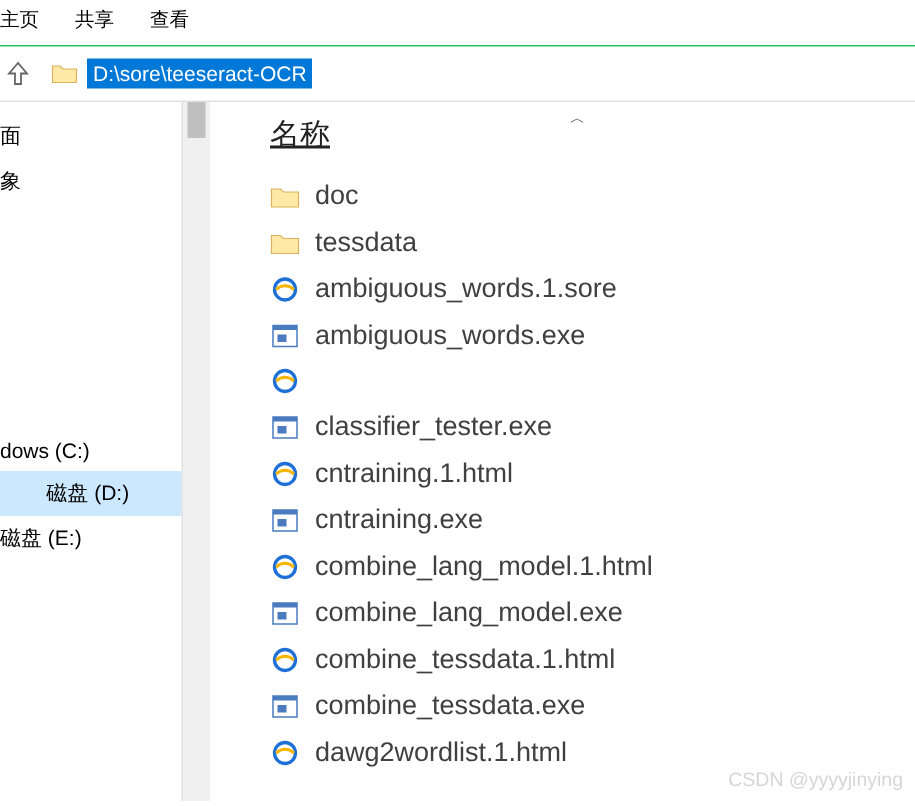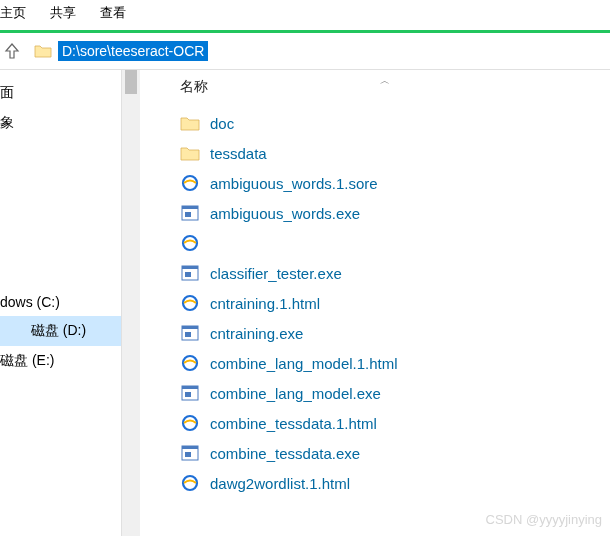--- a/index.html
+++ b/index.html
@@ -1,44 +1,44 @@
 <!DOCTYPE html>
 <html><head>
   <meta charset="utf-8">
   <style>
     * { margin: 0; padding: 0; box-sizing: border-box; }
     body { font-family: "Microsoft YaHei", "Segoe UI", sans-serif; font-size: 13px; color: #000; background: #fff; width: 610px; height: 537px; overflow: hidden; position: relative; }
     
-    .ribbon-tabs { display: flex; gap: 24px; padding: 4px 0 8px 0; border-bottom: 3px solid #22c55e; }
+    .ribbon-tabs { display: flex; gap: 24px; padding: 4px 0 8px 0; border-bottom: 1px solid #22c55e; }
     .ribbon-tab { font-size: 13px; color: #000; cursor: pointer; }
     
     .address-row { display: flex; align-items: center; padding: 6px 0; border-bottom: 1px solid #e0e0e0; }
     .up-arrow { width: 24px; height: 24px; display: flex; align-items: center; justify-content: center; }
     .folder-icon-addr { width: 18px; height: 18px; display: flex; align-items: center; justify-content: center; }
     .address-path { background: #0078d7; color: #fff; padding: 2px 4px; font-size: 14px; }
     .address-bar-inner { display: flex; align-items: center; gap: 6px; padding-left: 10px; }
     
     .main-row { display: flex; height: calc(537px - 71px); }
     .nav-pane { width: 122px; background: #fff; border-right: 1px solid #e0e0e0; padding-top: 8px; overflow: hidden; }
     .nav-item { padding: 6px 4px 6px 0; font-size: 14px; color: #000; cursor: pointer; white-space: nowrap; overflow: hidden; }
     .nav-item.selected { background: #cce8ff; text-align: center; }
     .nav-spacer { height: 150px; }
     
     .scroll-gutter { width: 18px; background: #f0f0f0; position: relative; }
     .scroll-thumb { position: absolute; top: 0; left: 3px; width: 12px; height: 24px; background: #c0c0c0; border-radius: 0; }
     
     .content-pane { flex: 1; padding: 8px 0 0 40px; position: relative; }
     .col-header-row { display: flex; align-items: center; padding-bottom: 8px; position: relative; }
-    .col-header { font-size: 14px; color: #222; padding-right: 200px; }
+    .col-header { font-size: 20px; color: #222; padding-right: 200px; text-decoration: underline; }
     .sort-caret { position: absolute; left: 200px; top: -4px; font-size: 10px; color: #555; }
     
     .file-list { display: flex; flex-direction: column; gap: 0; padding-top: 4px; }
     .file-row { display: flex; align-items: center; gap: 10px; padding: 5px 0; cursor: pointer; }
     .file-row .icon { width: 20px; height: 20px; display: flex; align-items: center; justify-content: center; flex-shrink: 0; }
-    .file-name { font-size: 15px; color: #0369a1; }
+    .file-name { font-size: 18px; color: #404040; }
     
     .watermark { position: absolute; right: 8px; bottom: 10px; font-size: 13px; color: #d6d6d6; pointer-events: none; }
     
     svg { display: block; }
   </style>
 </head>
 <body>
 
 <div class="ribbon-tabs">
   <span class="ribbon-tab">主页</span>

